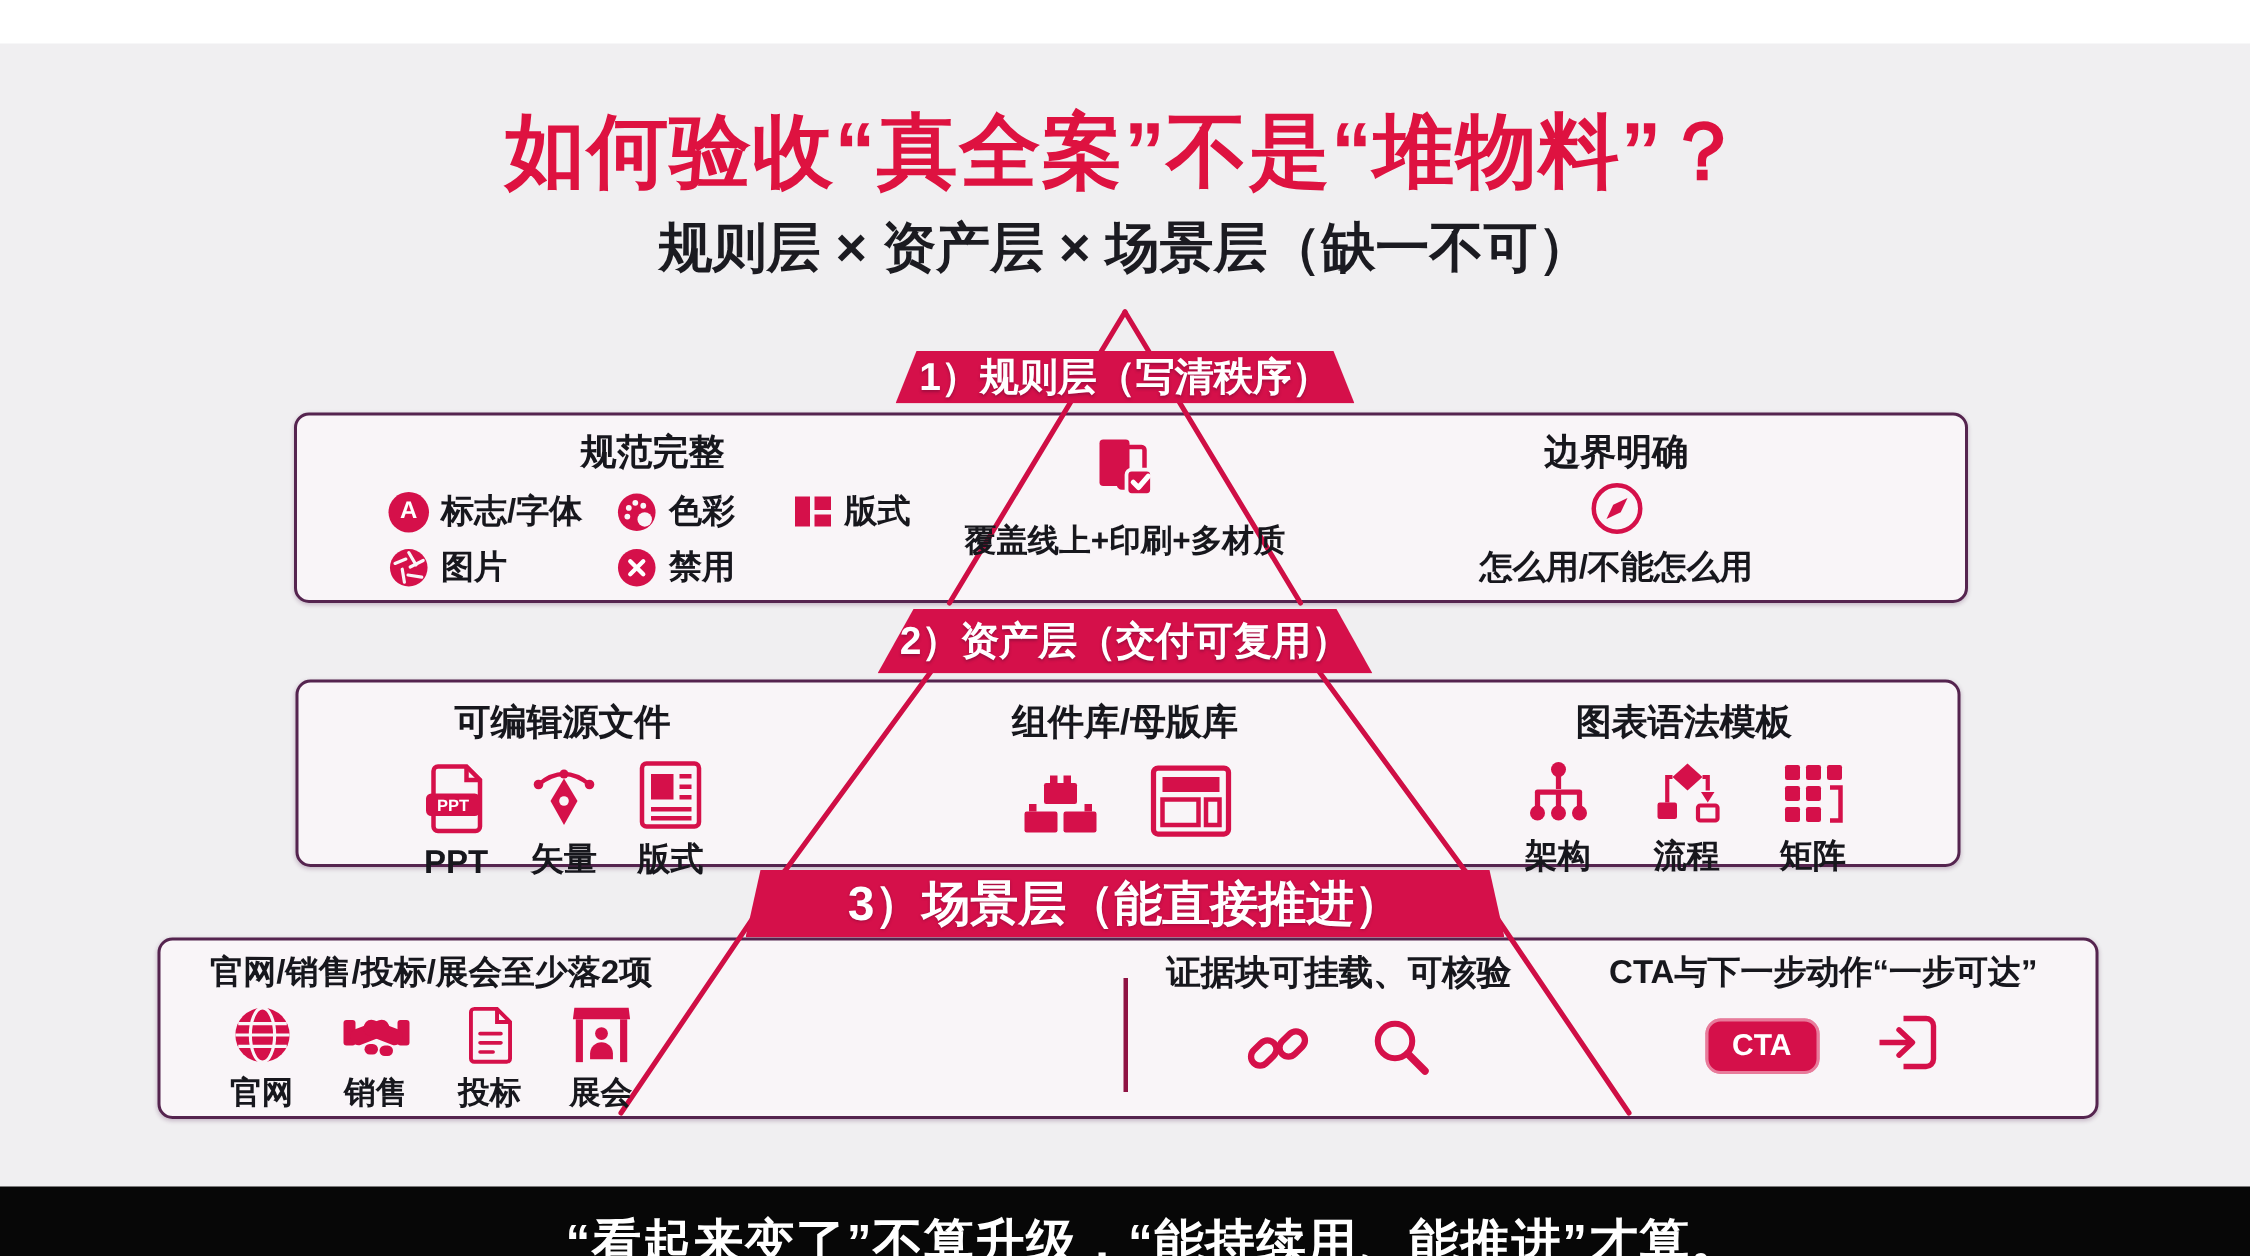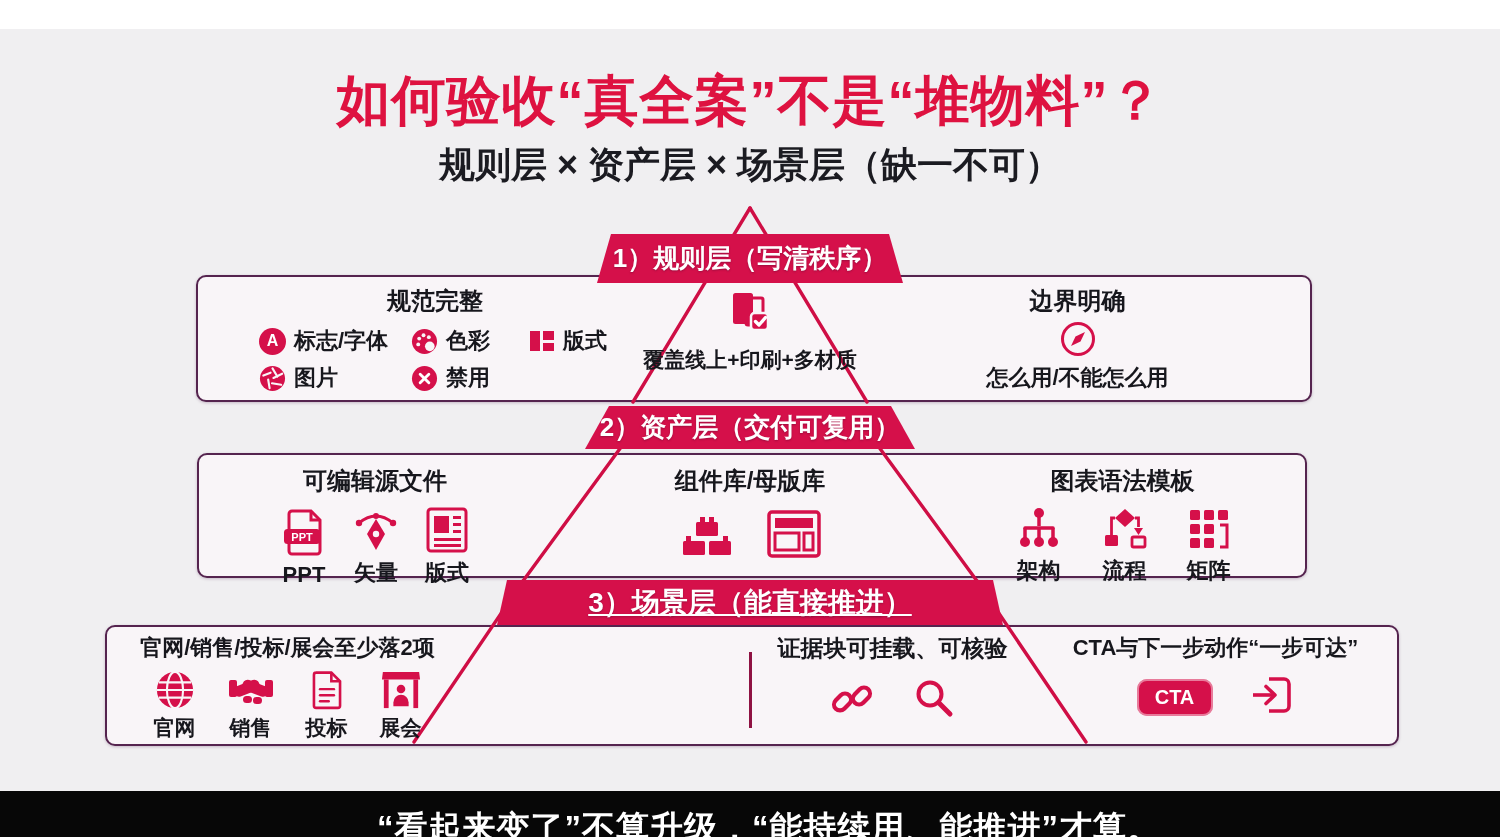--- a/index.html
+++ b/index.html
@@ -15,26 +15,26 @@
   .pyr{left:0;top:0;z-index:2;pointer-events:none;}
 
   .box{position:absolute;background:#f9f5f8;border:2px solid #55244f;border-radius:10px;
     box-shadow:0 1px 3px rgba(70,20,70,.25);z-index:1;}
   #box1{left:196px;top:246px;width:1112px;height:123px;}
   #box2{left:197px;top:424px;width:1106px;height:121px;}
   #box3{left:105px;top:596px;width:1290px;height:117px;}
 
   .banner{position:absolute;background:#d5104a;color:#fff;display:flex;align-items:center;
     justify-content:center;font-weight:800;z-index:4;text-shadow:0 1px 2px rgba(90,10,50,.45);}
-  #banner1{left:597px;top:205px;width:306px;height:49px;font-size:26px;
+  #banner1{left:597px;top:205px;width:306px;height:35px;font-size:26px;
     clip-path:polygon(14px 0,calc(100% - 14px) 0,100% 100%,0 100%);}
   #banner2{left:585px;top:377px;width:330px;height:43px;font-size:26px;
     clip-path:polygon(24px 0,calc(100% - 24px) 0,100% 100%,0 100%);}
-  #banner3{left:497px;top:551px;width:506px;height:45px;font-size:28px;
-    clip-path:polygon(10px 0,calc(100% - 10px) 0,100% 100%,0 100%);text-decoration:underline;}
+  #banner3{left:497px;top:551px;width:506px;height:45px;font-size:32px;
+    clip-path:polygon(10px 0,calc(100% - 10px) 0,100% 100%,0 100%);}
 
   .sec{position:absolute;z-index:3;text-align:center;color:#17171d;}
   .sec-title{font-size:24px;font-weight:800;}
   .sec-title.small{font-size:22px;}
   .row{display:flex;justify-content:center;align-items:flex-end;}
   .item{display:flex;align-items:center;gap:8px;font-size:22px;font-weight:700;white-space:nowrap;}
   .col{display:flex;flex-direction:column;align-items:center;}
   .col .lbl{font-size:22px;font-weight:700;margin-top:4px;}
   .ic{display:block;color:#d5104a;}
   .grid1{display:grid;grid-template-columns:152px 118px 116px;row-gap:7px;justify-content:start;

